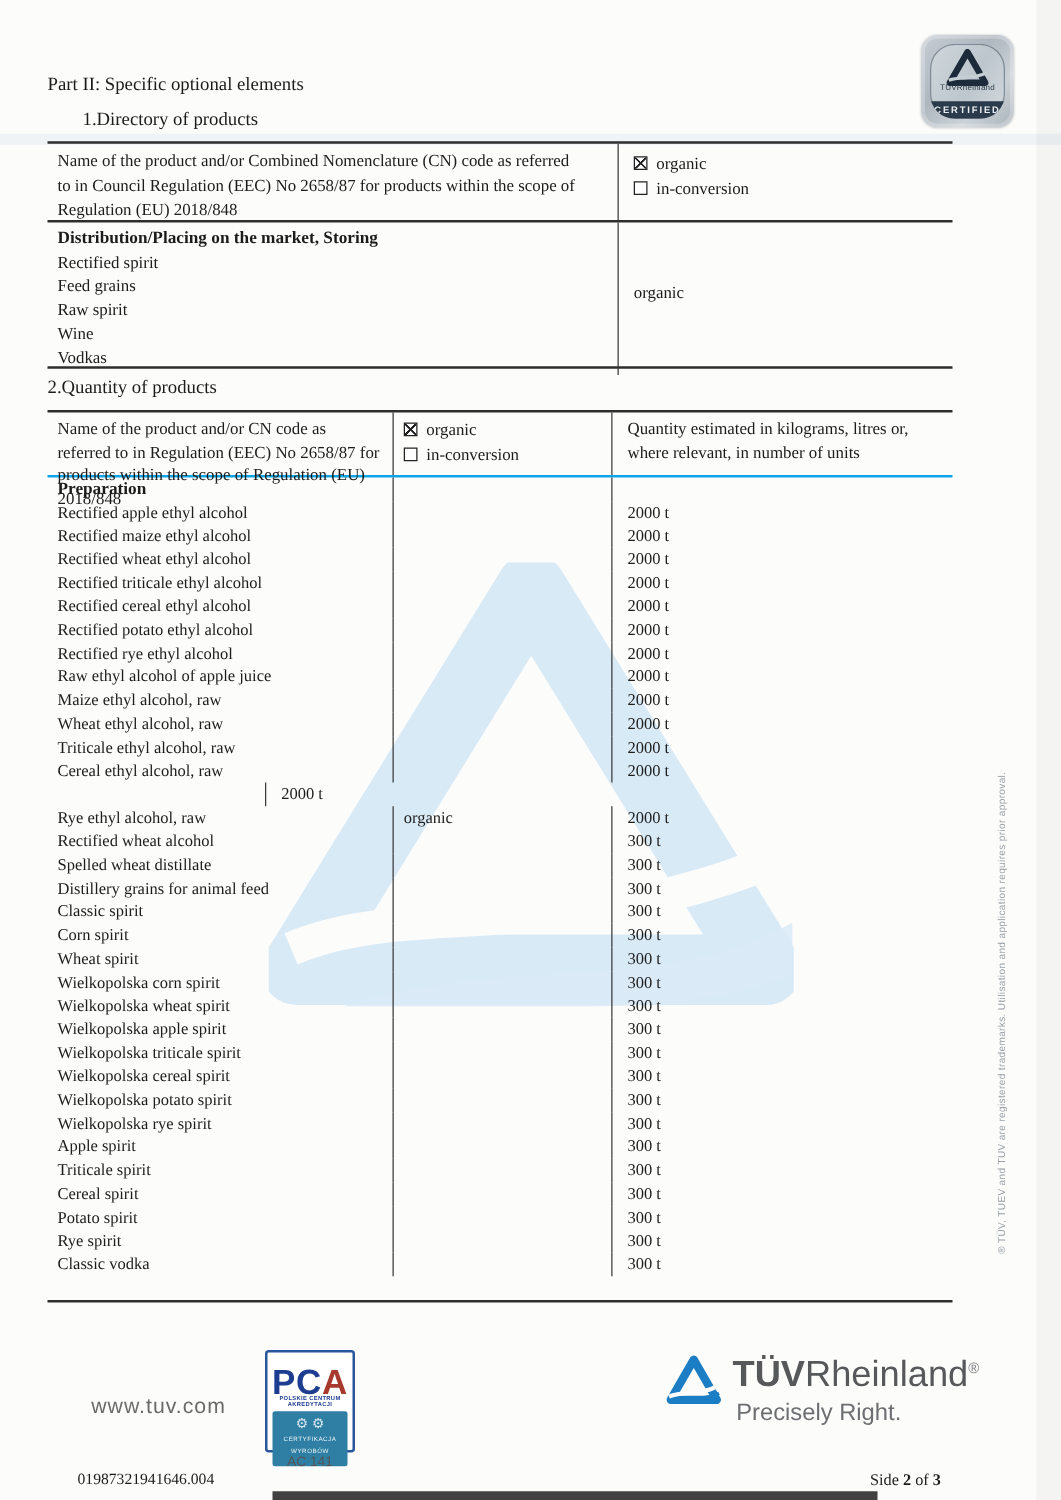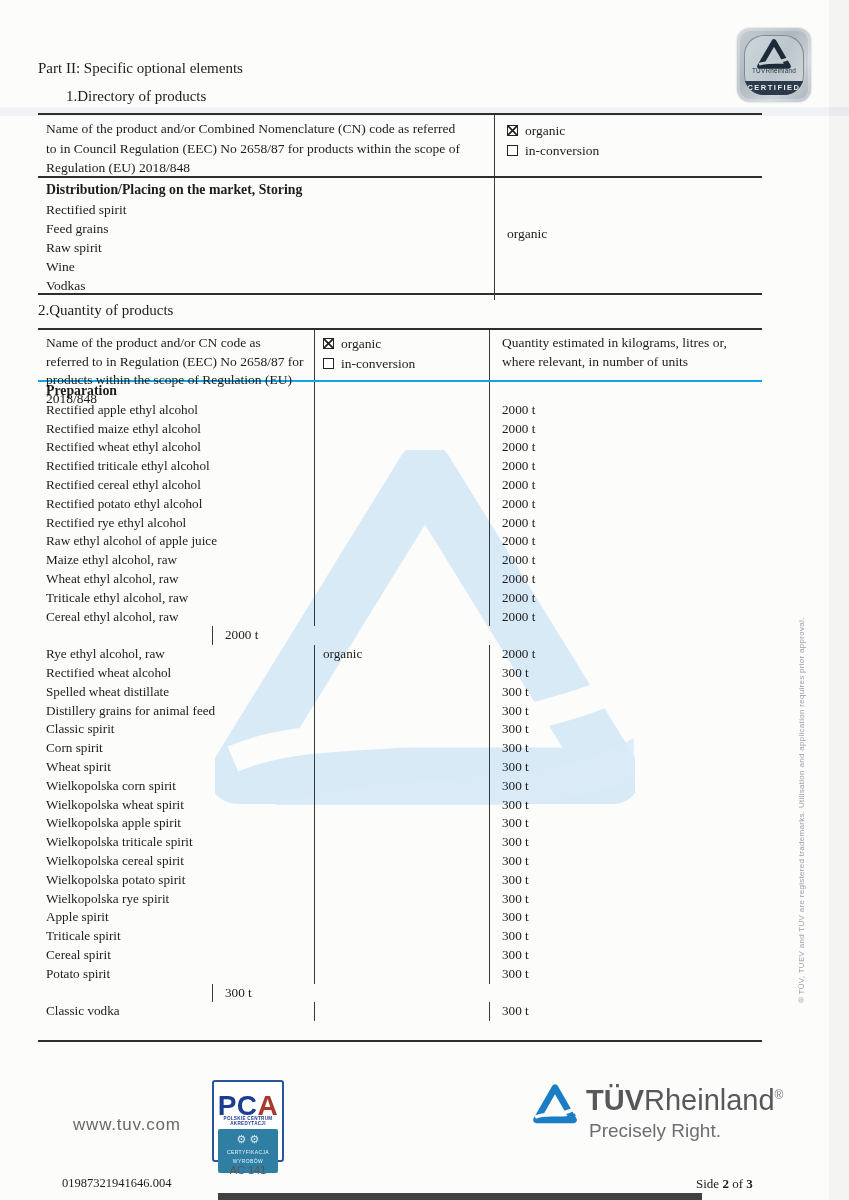--- a/index.html
+++ b/index.html
@@ -357,20 +357,21 @@
           <div class="c3">300 t</div>
         </div>
 
         <div class="t2row">
           <div class="c1">Potato spirit</div>
           <div class="c2"></div>
           <div class="c3">300 t</div>
         </div>
 
         <div class="t2row">
+          <div class="c1">Rye spirit</div>
           <div class="c2"></div>
           <div class="c3">300 t</div>
         </div>
 
         <div class="t2row">
           <div class="c1">Classic vodka</div>
           <div class="c2"></div>
           <div class="c3">300 t</div>
         </div>
       </div>

